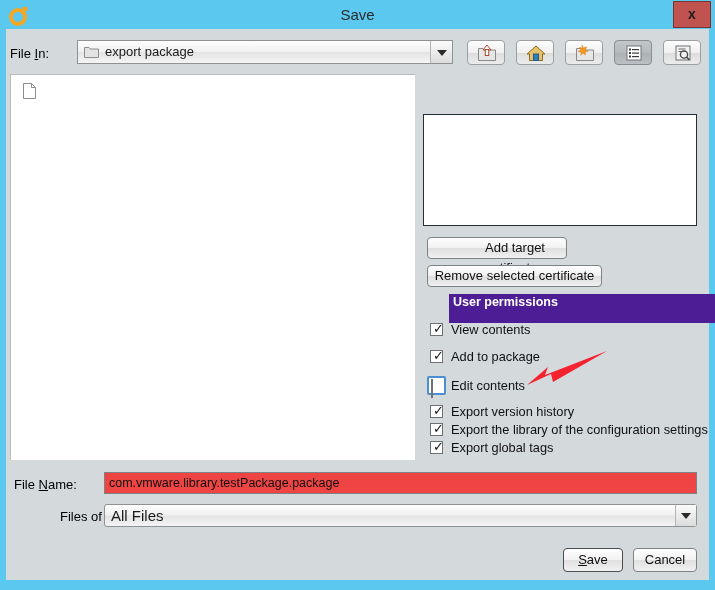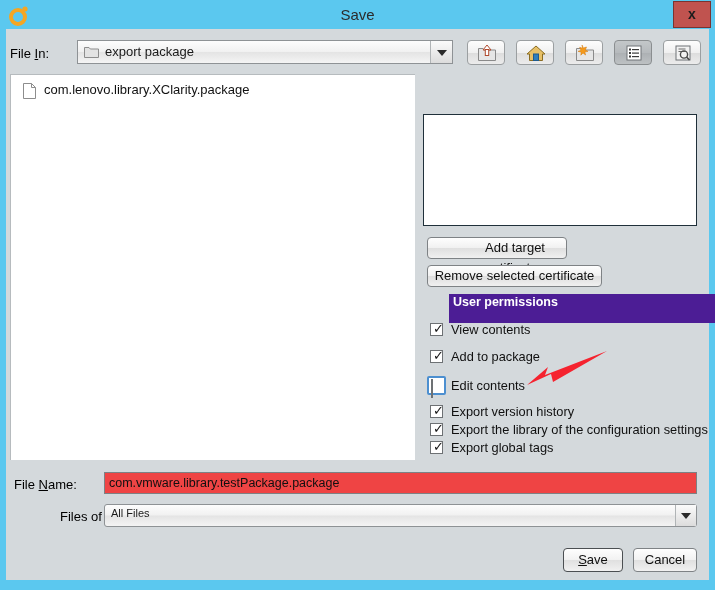--- a/index.html
+++ b/index.html
@@ -288,21 +288,21 @@
     width: 593px; height: 23px;
     background: linear-gradient(to bottom, #fdfdfd 0%, #f1f1f1 48%, #e4e4e4 52%, #f4f4f4 100%);
     border: 1px solid #8e9295;
     border-radius: 3px;
     box-sizing: border-box;
     cursor: pointer;
   }
   #filetype-value {
     position: absolute;
     left: 6px; top: 2px;
-    font-size: 11px; color: #1a1a1a;
+    font-size: 15px; color: #1a1a1a;
   }
   #filetype-arrow {
     position: absolute;
     right: 0; top: 0;
     width: 21px; height: 21px;
     background: linear-gradient(to bottom, #fbfbfb, #dcdcdc);
     border-left: 1px solid #b0b4b6;
     box-sizing: border-box;
   }
   #filetype-arrow::after {
@@ -398,21 +398,20 @@
       <line x1="13.6" y1="13.2" x2="16.5" y2="16" stroke="#4a4a4a" stroke-width="1.6"></line>
     </svg>
   </div>
 
   <div id="file-list">
     <div class="file-row">
       <svg class="file-doc-icon" viewBox="0 0 13 16">
         <path d="M0.5 0.5 L8.5 0.5 L12.5 4.5 L12.5 15.5 L0.5 15.5 Z" fill="#ffffff" stroke="#8d8d8d"></path>
         <path d="M8.5 0.5 L8.5 4.5 L12.5 4.5" fill="none" stroke="#8d8d8d"></path>
       </svg>
-      <span class="file-name-text">com.lenovo.library.XClarity.package</span>
     </div>
   </div>
 
   <div id="cert-list"></div>
 
   <div class="panel-btn" id="btn-add-cert">Add target certificate...</div>
   <div class="panel-btn" id="btn-remove-cert">Remove selected certificate</div>
 
   <div id="perm-header">
     <span id="perm-header-text">User permissions</span>

